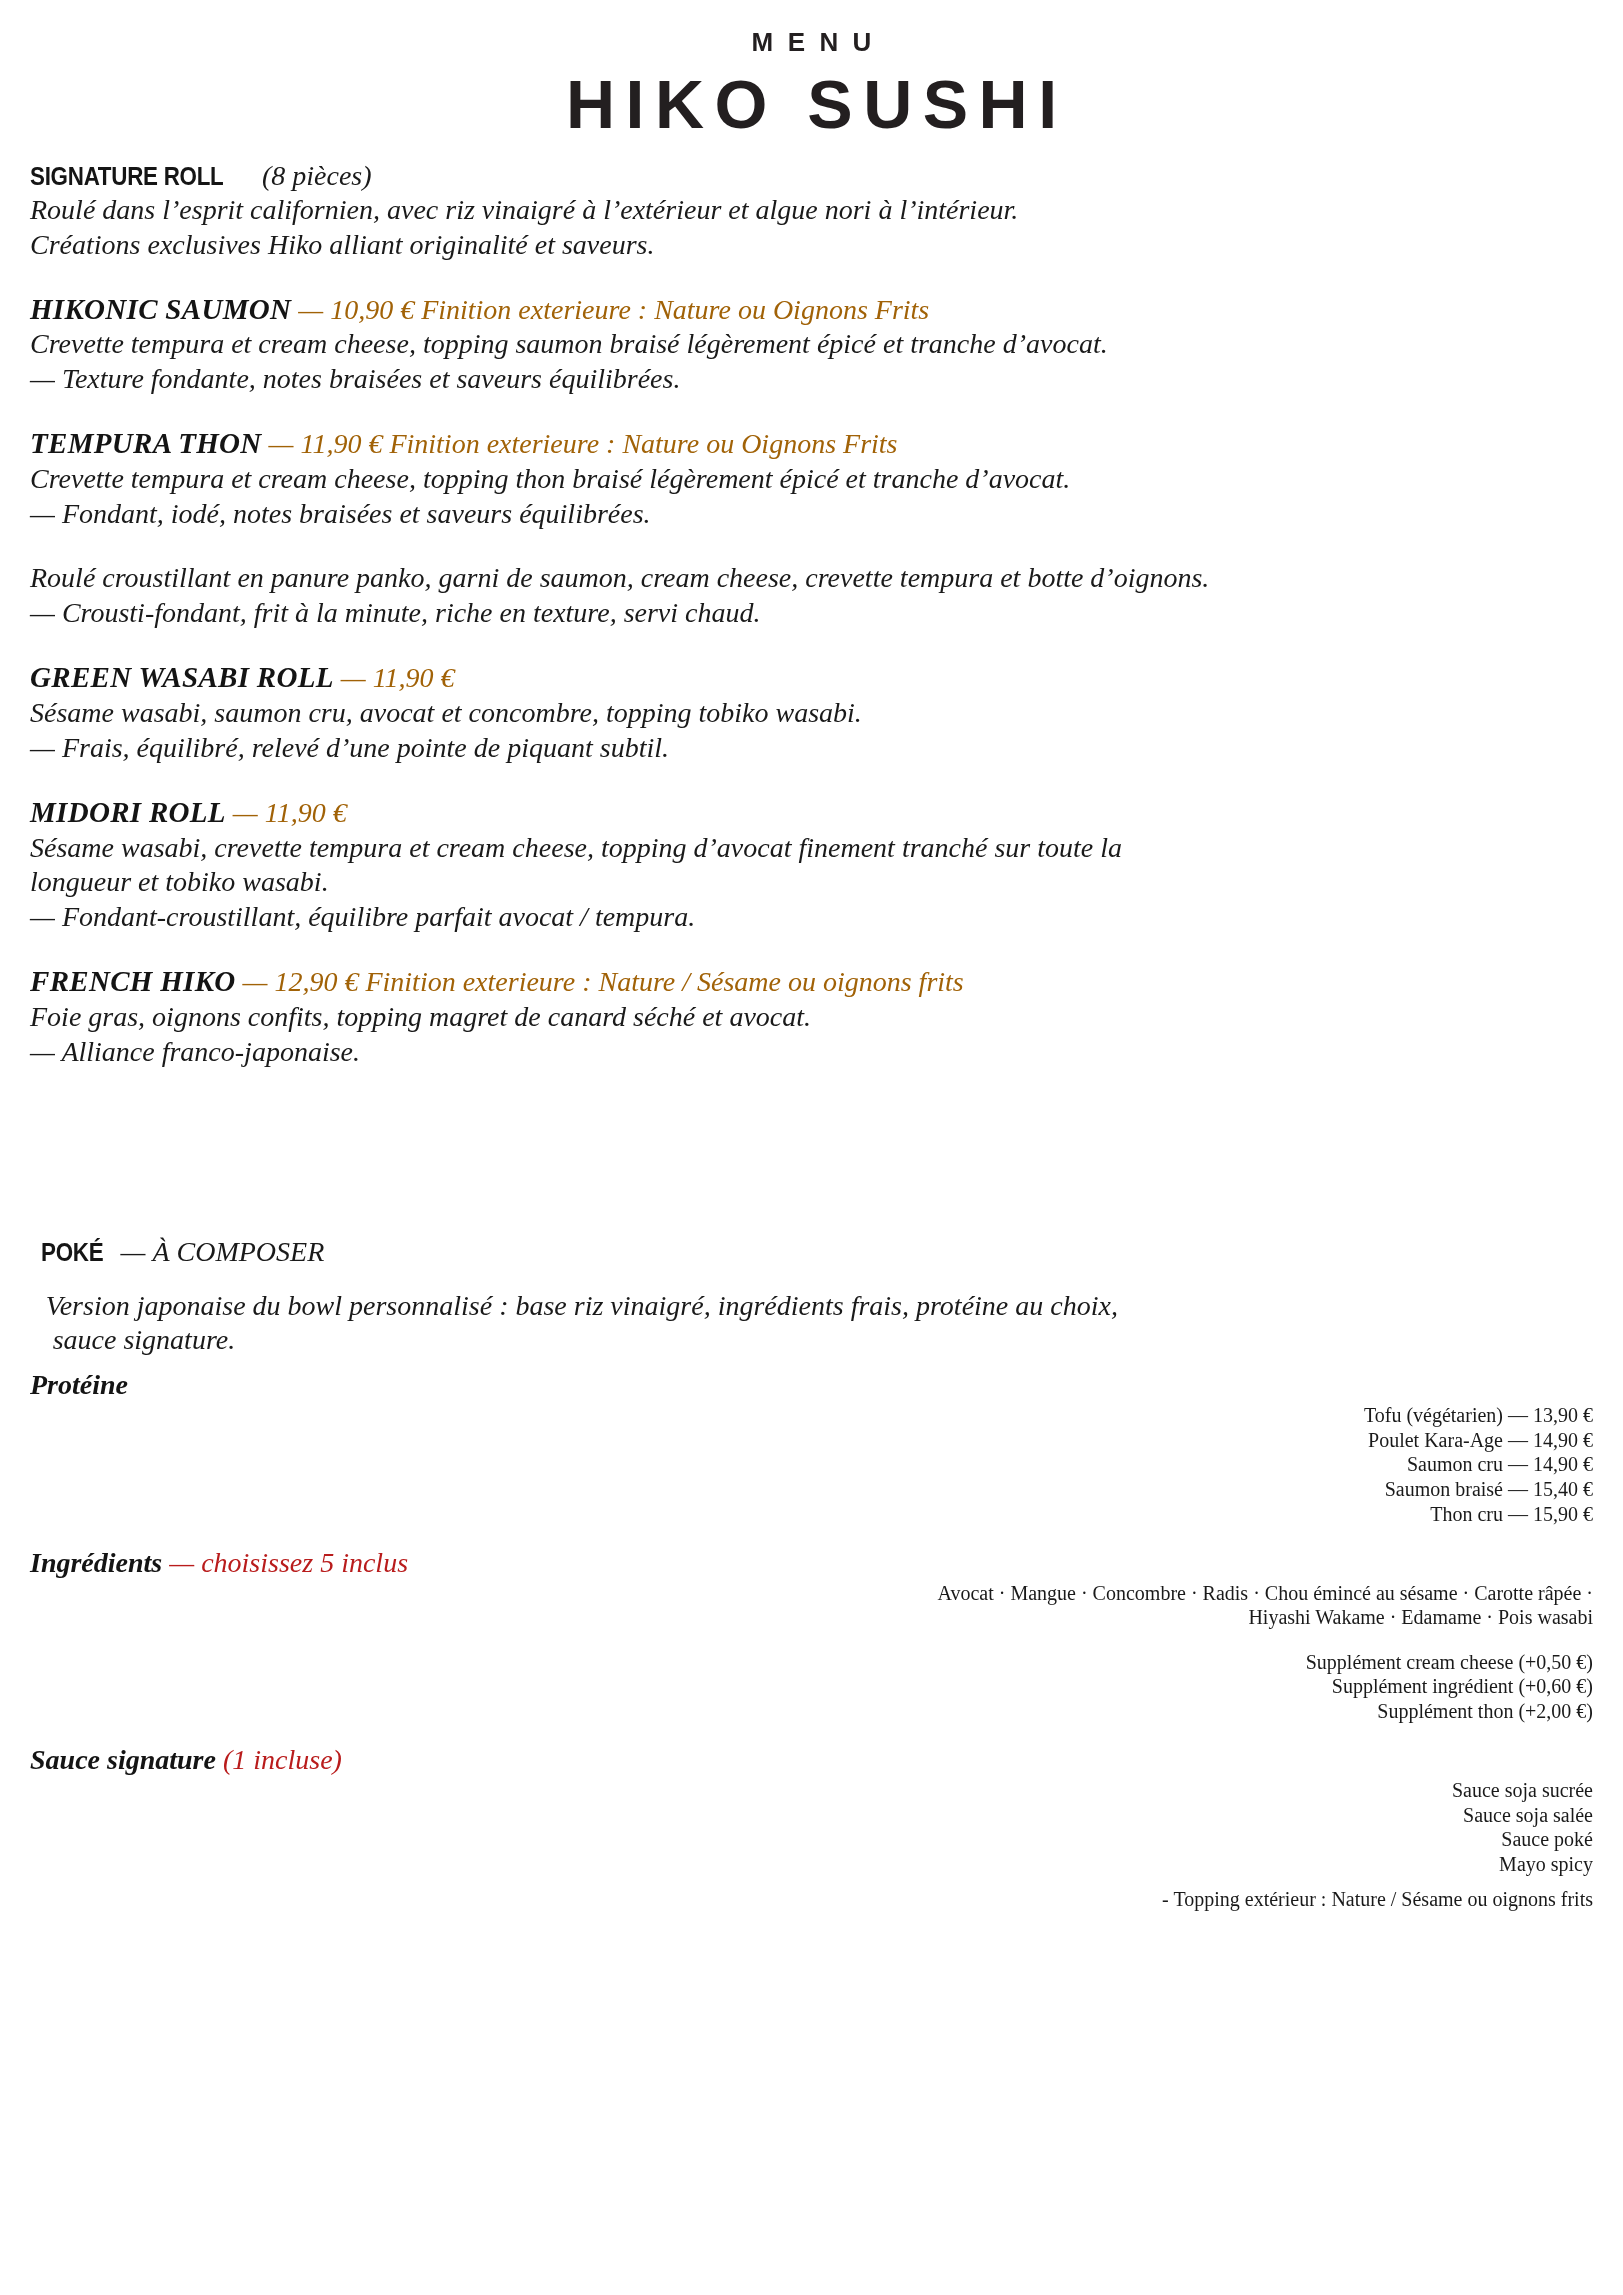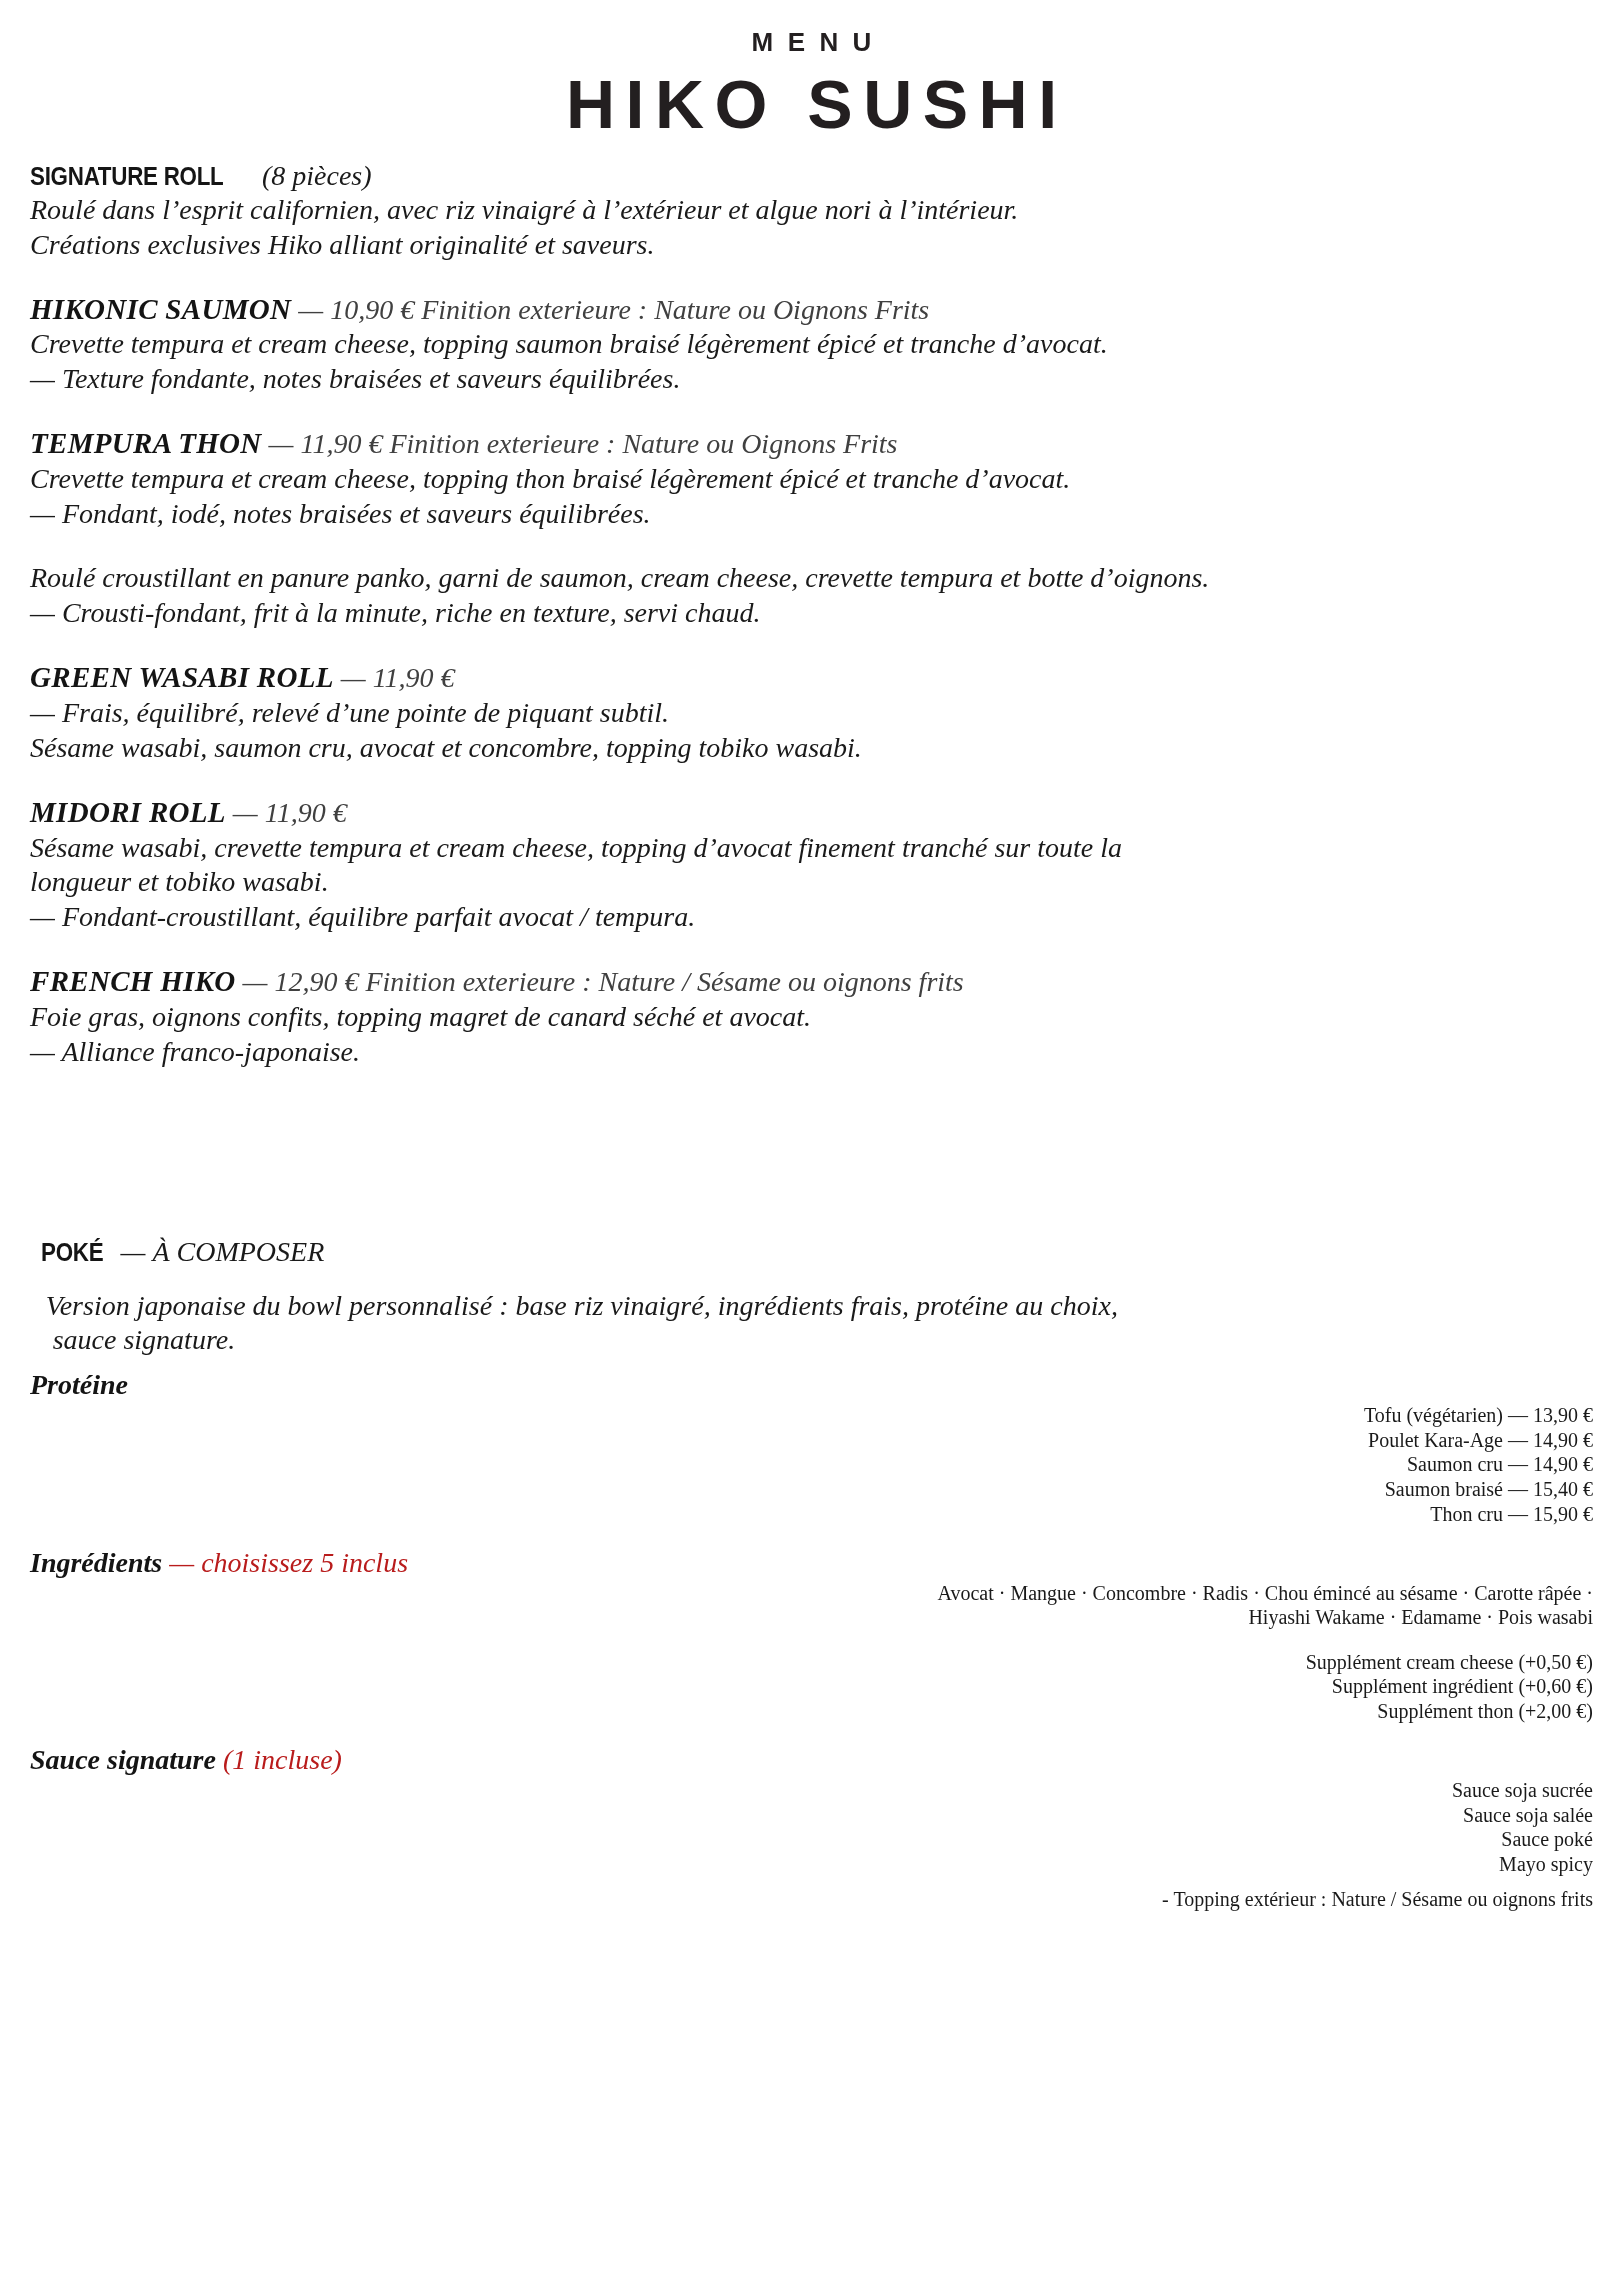--- a/index.html
+++ b/index.html
@@ -89,21 +89,21 @@
     font-weight: 700;
     font-size: 29px;
     letter-spacing: 0.3px;
     color: #141414;
   }
   .item-rest {
     font-family: "Liberation Serif", serif;
     font-style: italic;
     font-weight: 400;
     font-size: 28px;
-    color: #404040;
+    color: #a16207;
   }
   .item-desc {
     font-family: "Liberation Serif", serif;
     font-style: italic;
     font-size: 28px;
     line-height: 1.24;
     color: #1a1a1a;
   }
 
   .gap-item { height: 29.4px; }
@@ -173,22 +173,22 @@
 
       <div class="gap-item"></div>
       <div class="item">
         <div class="item-desc">Roulé croustillant en panure panko, garni de saumon, cream cheese, crevette tempura et botte d’oignons.</div>
         <div class="item-desc">— Crousti-fondant, frit à la minute, riche en texture, servi chaud.</div>
       </div>
 
       <div class="gap-item"></div>
       <div class="item">
         <div class="item-head"><span class="item-name">GREEN WASABI ROLL</span><span class="item-rest"> — 11,90 €</span></div>
+        <div class="item-desc">Sésame wasabi, saumon cru, avocat et concombre, topping tobiko wasabi.</div>
         <div class="item-desc">— Frais, équilibré, relevé d’une pointe de piquant subtil.</div>
-        <div class="item-desc">Sésame wasabi, saumon cru, avocat et concombre, topping tobiko wasabi.</div>
       </div>
 
       <div class="gap-item"></div>
       <div class="item">
         <div class="item-head"><span class="item-name">MIDORI ROLL</span><span class="item-rest"> — 11,90 €</span></div>
         <div class="item-desc" style="white-space:pre-wrap">Sésame wasabi, crevette tempura et cream cheese, topping d’avocat finement tranché sur toute la
 longueur et tobiko wasabi.</div>
         <div class="item-desc">— Fondant-croustillant, équilibre parfait avocat / tempura.</div>
       </div>
 

